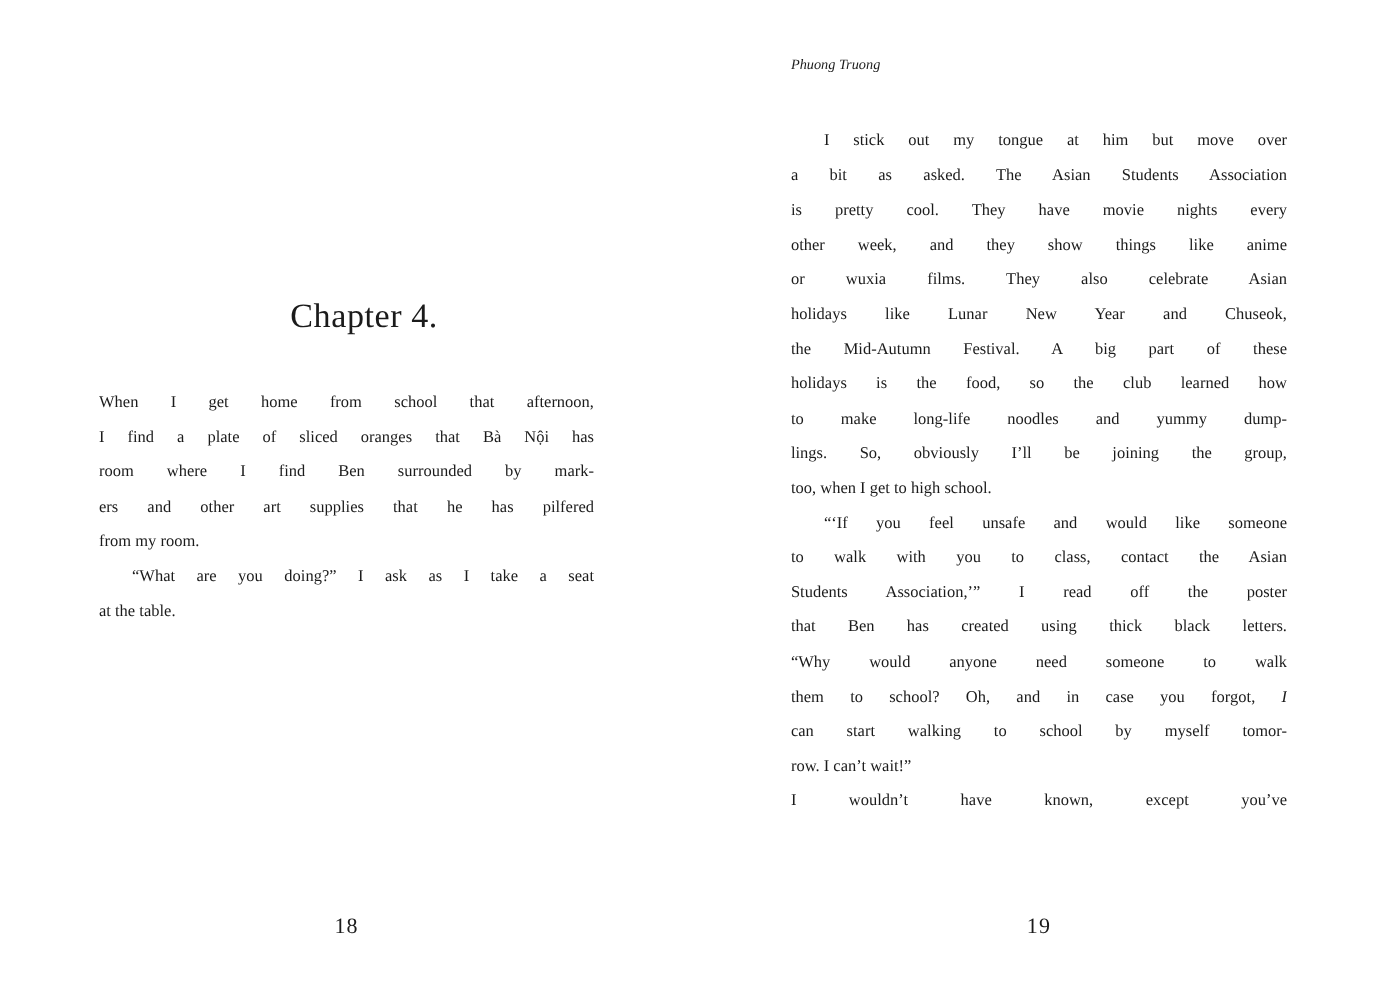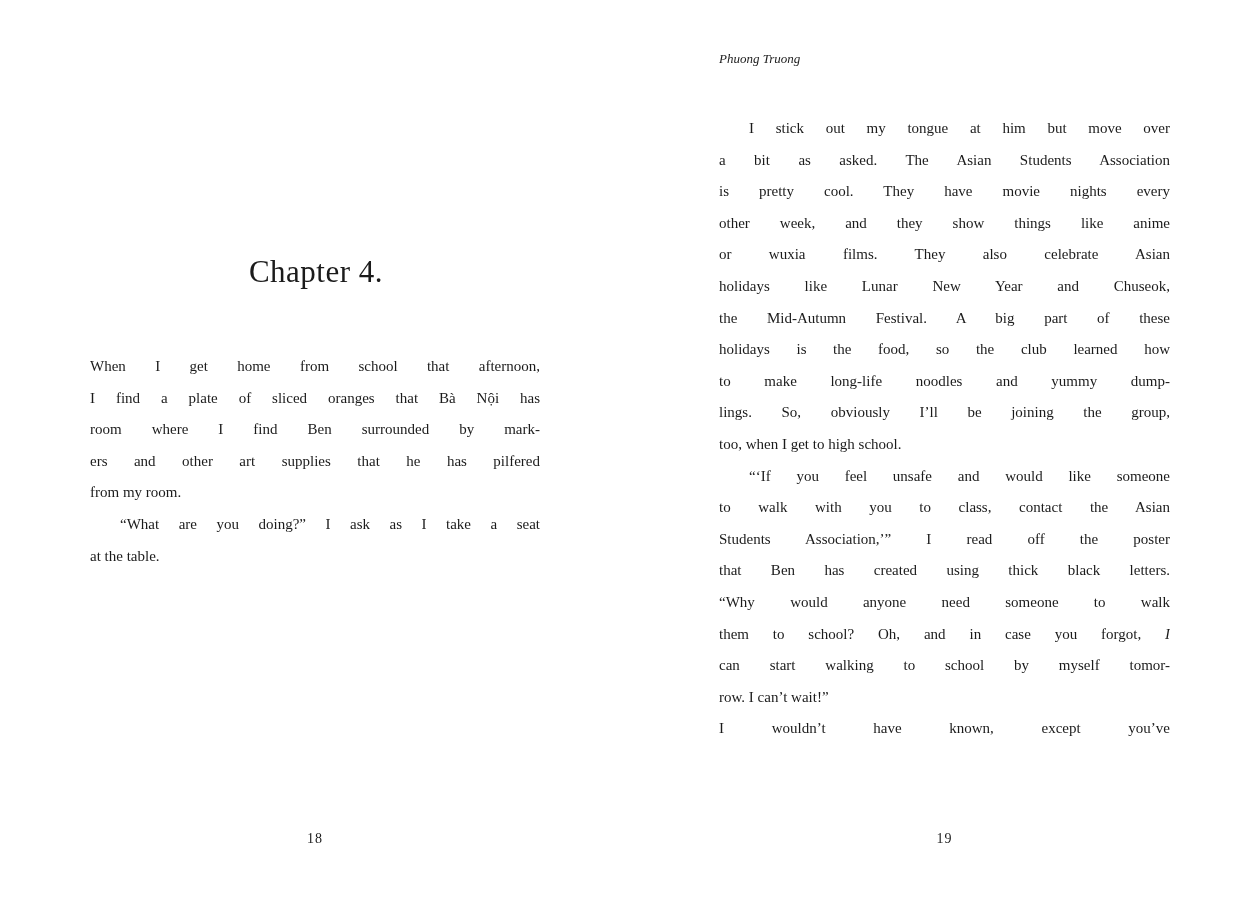--- a/index.html
+++ b/index.html
@@ -21,21 +21,21 @@
     height: 900px;
   }
   #page-left  { left: 90px;  width: 450px; }
   #page-right { left: 719px; width: 451px; }
 
   .chapter {
     position: absolute;
     top: 253px;
     left: 0;
     width: 100%;
-    margin: 1px;
+    margin: 16px;
     text-align: center;
     font-size: 31px;
     font-weight: 400;
     letter-spacing: 0.5px;
   }
   .running-header {
     position: absolute;
     top: 51px;
     left: 0;
     width: 100%;
@@ -64,21 +64,21 @@
   .line.last   { text-align-last: left; }
   .line.indent { text-indent: 30px; }
   .em          { font-style: italic; }
 
   .folio {
     position: absolute;
     top: 831px;
     left: 0;
     width: 100%;
     text-align: center;
-    font-size: 14px;
+    font-size: 20px;
     letter-spacing: 1px;
   }
 </style>
 </head>
 <body>
 
 <div>
 
   <section class="page" id="page-left">
     <h1 class="chapter">Chapter 4.</h1>

